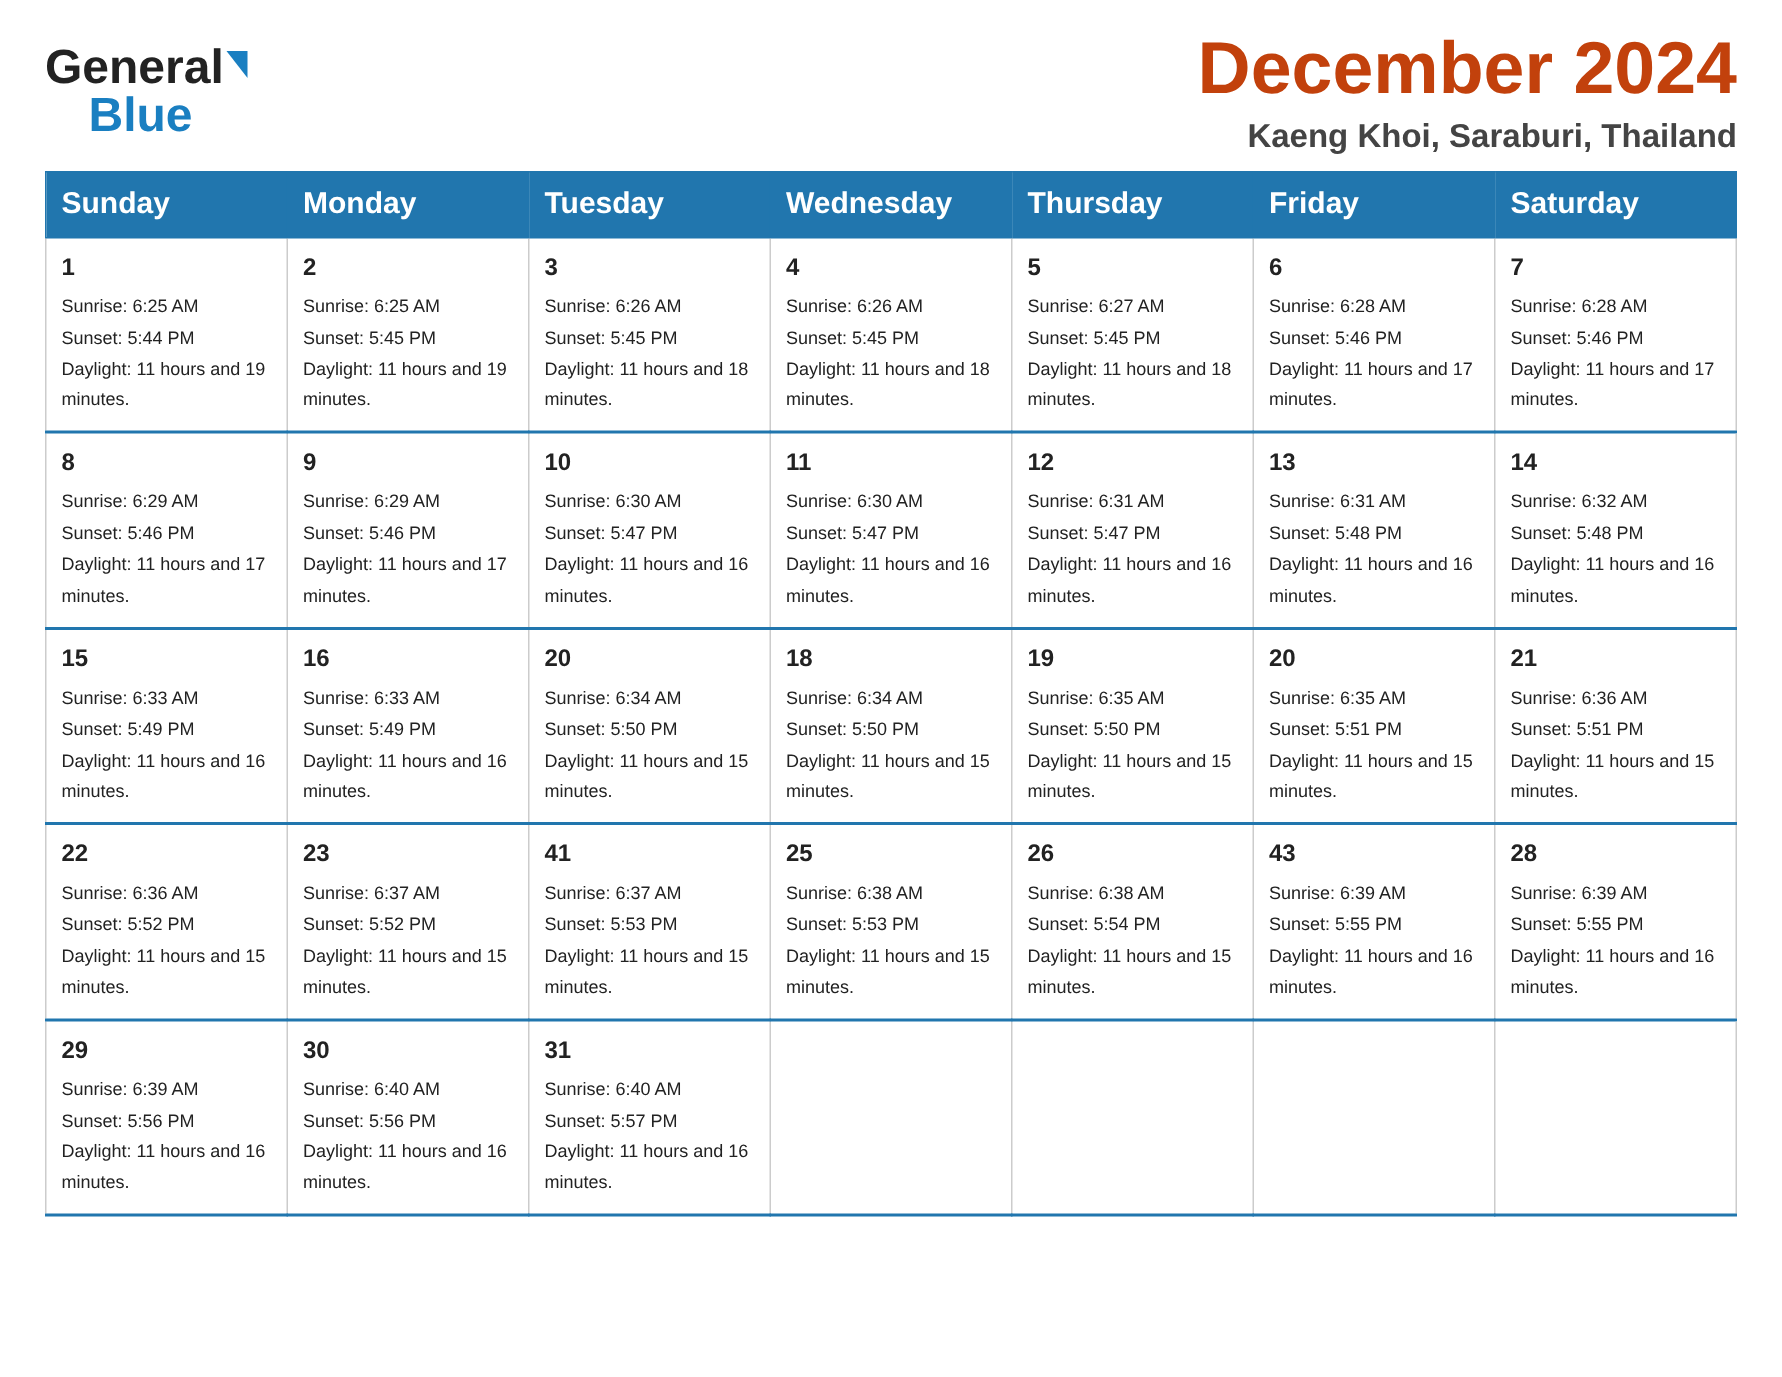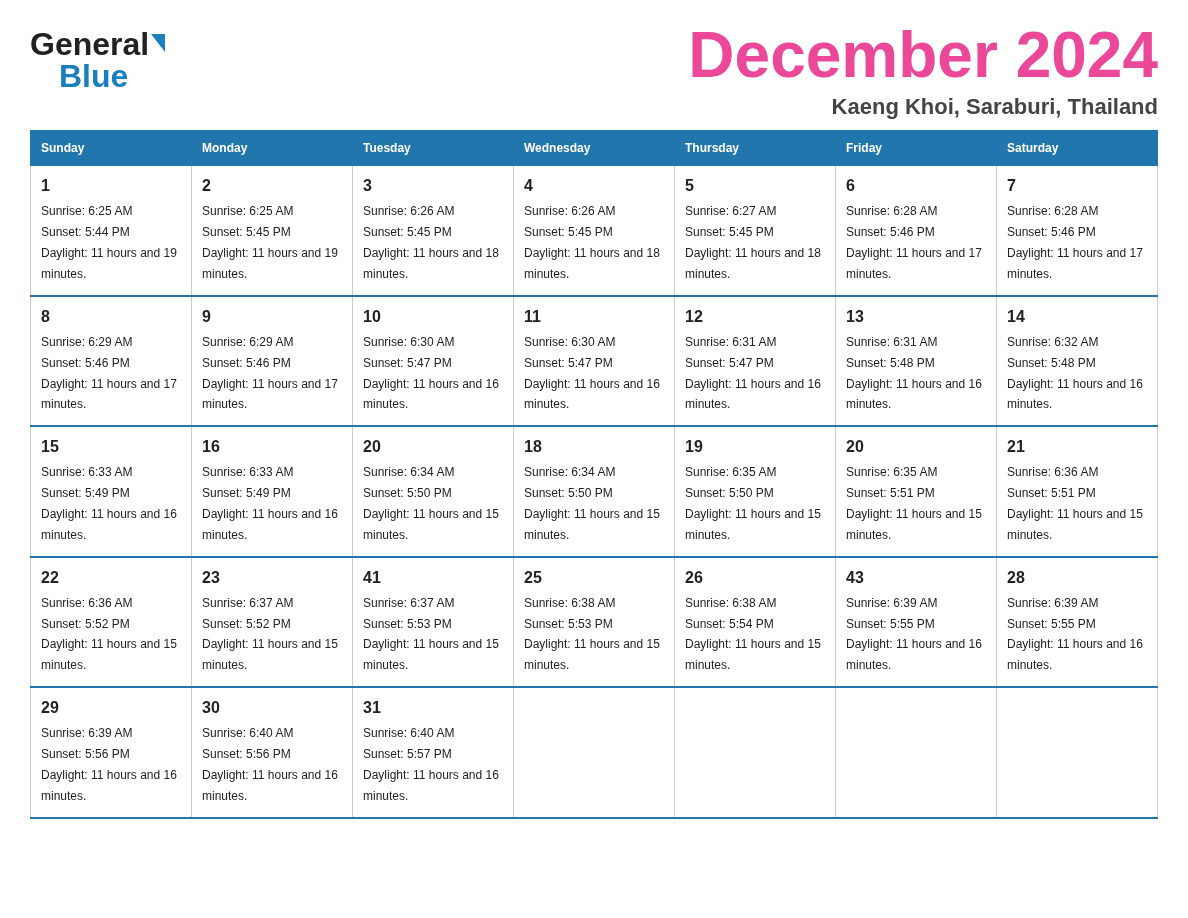--- a/index.html
+++ b/index.html
@@ -46,41 +46,41 @@
       font-size: 32px;
       font-weight: bold;
       color: #1a7fc1;
       line-height: 1;
       margin-left: 29px;
     }
     .title-block {
       text-align: right;
     }
     .title-block h1 {
-      font-size: 64px;
-      font-weight: bold;
-      color: #ec4899;
+      font-size: 49px;
+      font-weight: bold;
+      color: #c2410c;
       line-height: 1.1;
     }
     .title-block h2 {
       font-size: 22px;
       font-weight: bold;
       color: #444;
       margin-top: 4px;
     }
     .calendar {
       width: 100%;
       border-collapse: collapse;
       margin-top: 8px;
     }
     .calendar thead th {
       background-color: #2176ae;
       color: #fff;
       padding: 10px 10px;
-      font-size: 12px;
+      font-size: 20px;
       font-weight: bold;
       text-align: left;
       border: 1px solid #2176ae;
     }
     .calendar tbody td {
       vertical-align: top;
       padding: 8px 10px 10px 10px;
       border: 1px solid #ccc;
       width: calc(100% / 7);
       font-size: 13.5px;

